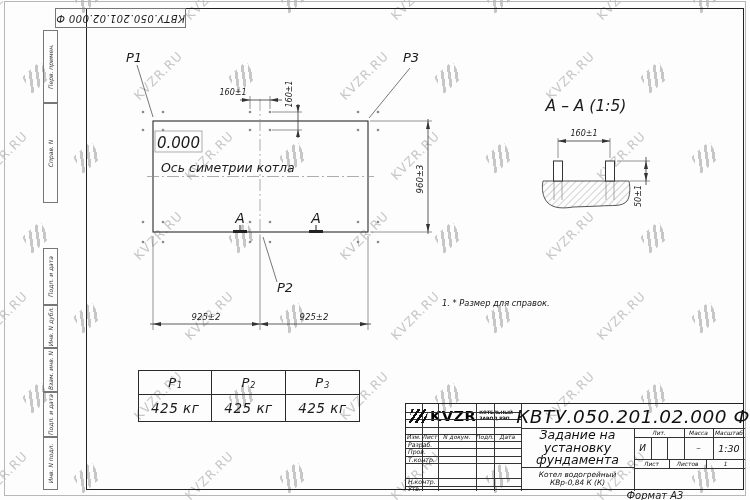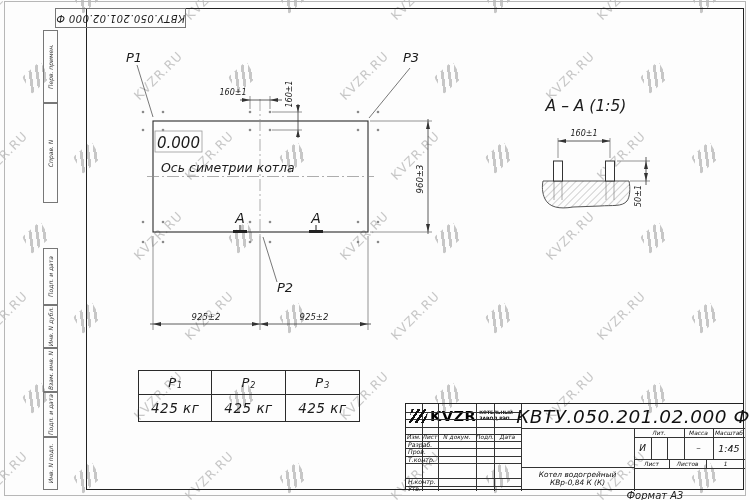--- a/index.html
+++ b/index.html
@@ -300,20 +300,21 @@
       <line x1="646" y1="157" x2="646" y2="185" stroke="#333" stroke-width="0.8"></line>
       <g fill="#333">
         <polygon points="646,161 644,169 648,169"></polygon>
         <polygon points="646,181 644,173 648,173"></polygon>
       </g>
       <text class="svgt" x="641" y="196" text-anchor="middle" font-size="8" transform="rotate(-90 641 196)">50±1</text>
     </g>
   </svg>
 
   <div class="lay" id="notes">
+    <p>1. * Размер для справок.</p>
   </div>
 
   <div class="lay" id="loads">
     <div class="lt-cell lt-head">
         <span>Р</span>
         <sub class="lt-sub">1</sub>
       </div>
     <div class="lt-cell lt-head">
         <span>Р</span>
         <sub class="lt-sub">2</sub>
@@ -362,30 +363,35 @@
     <div class="tbt tb-small" style="left:32px;top:29.5px;width:38px;height:7.5px">N докум.</div>
     <div class="tbt tb-small" style="left:70px;top:29.5px;width:18px;height:7.5px">Подп.</div>
     <div class="tbt tb-small" style="left:88px;top:29.5px;width:27px;height:7.5px">Дата</div>
     <div class="tbt tb-rowlab" style="left:0;top:37px;width:32px;height:7px">Разраб.</div>
     <div class="tbt tb-rowlab" style="left:0;top:44px;width:32px;height:7.5px">Пров.</div>
     <div class="tbt tb-rowlab" style="left:0;top:51.5px;width:32px;height:7.5px">Т.контр.</div>
     <div class="tbt tb-rowlab" style="left:0;top:74px;width:32px;height:7.5px">Н.контр.</div>
     <div class="tbt tb-rowlab" style="left:0;top:81.5px;width:32px;height:5.5px">Утв.</div>
 
     <div class="tbt" id="tb-docnum">КВТУ.050.201.02.000  Ф</div>
+    <div class="tbt" id="tb-title">
+      <span>Задание на</span>
+      <span>установку</span>
+      <span>фундамента</span>
+    </div>
     <div class="tbt" id="tb-product">
       <span>Котел водогрейный</span>
       <span>КВр-0,84 К (К)</span>
     </div>
     <div class="tbt tb-small" style="left:228px;top:24px;width:50px;height:9px">Лит.</div>
     <div class="tbt tb-small" style="left:278px;top:24px;width:29px;height:9px">Масса</div>
     <div class="tbt tb-small" style="left:307px;top:24px;width:32px;height:9px">Масштаб</div>
     <div class="tbt" style="left:228px;top:33px;width:17px;height:22px;font-size:9px">И</div>
     <div class="tbt" style="left:278px;top:33px;width:29px;height:22px;font-size:9px">–</div>
-    <div class="tbt" style="left:307px;top:33px;width:32px;height:22px;font-size:9.5px">1:45</div>
+    <div class="tbt" style="left:307px;top:33px;width:32px;height:22px;font-size:9.5px">1:30</div>
     <div class="tbt tb-small" style="left:228px;top:55px;width:35px;height:9px">Лист</div>
     <div class="tbt tb-small" style="left:263px;top:55px;width:37px;height:9px">Листов</div>
     <div class="tbt tb-small" style="left:300px;top:55px;width:39px;height:9px">1</div>
     <div id="tb-logo-row">
       <div id="tb-logo-icon"></div>
       <div id="tb-logo-text">KVZR</div>
       <div id="tb-logo-cap">
         <div>КОТЕЛЬНЫЙ</div>
         <div>ЗАВОД РЭП</div>
       </div>

